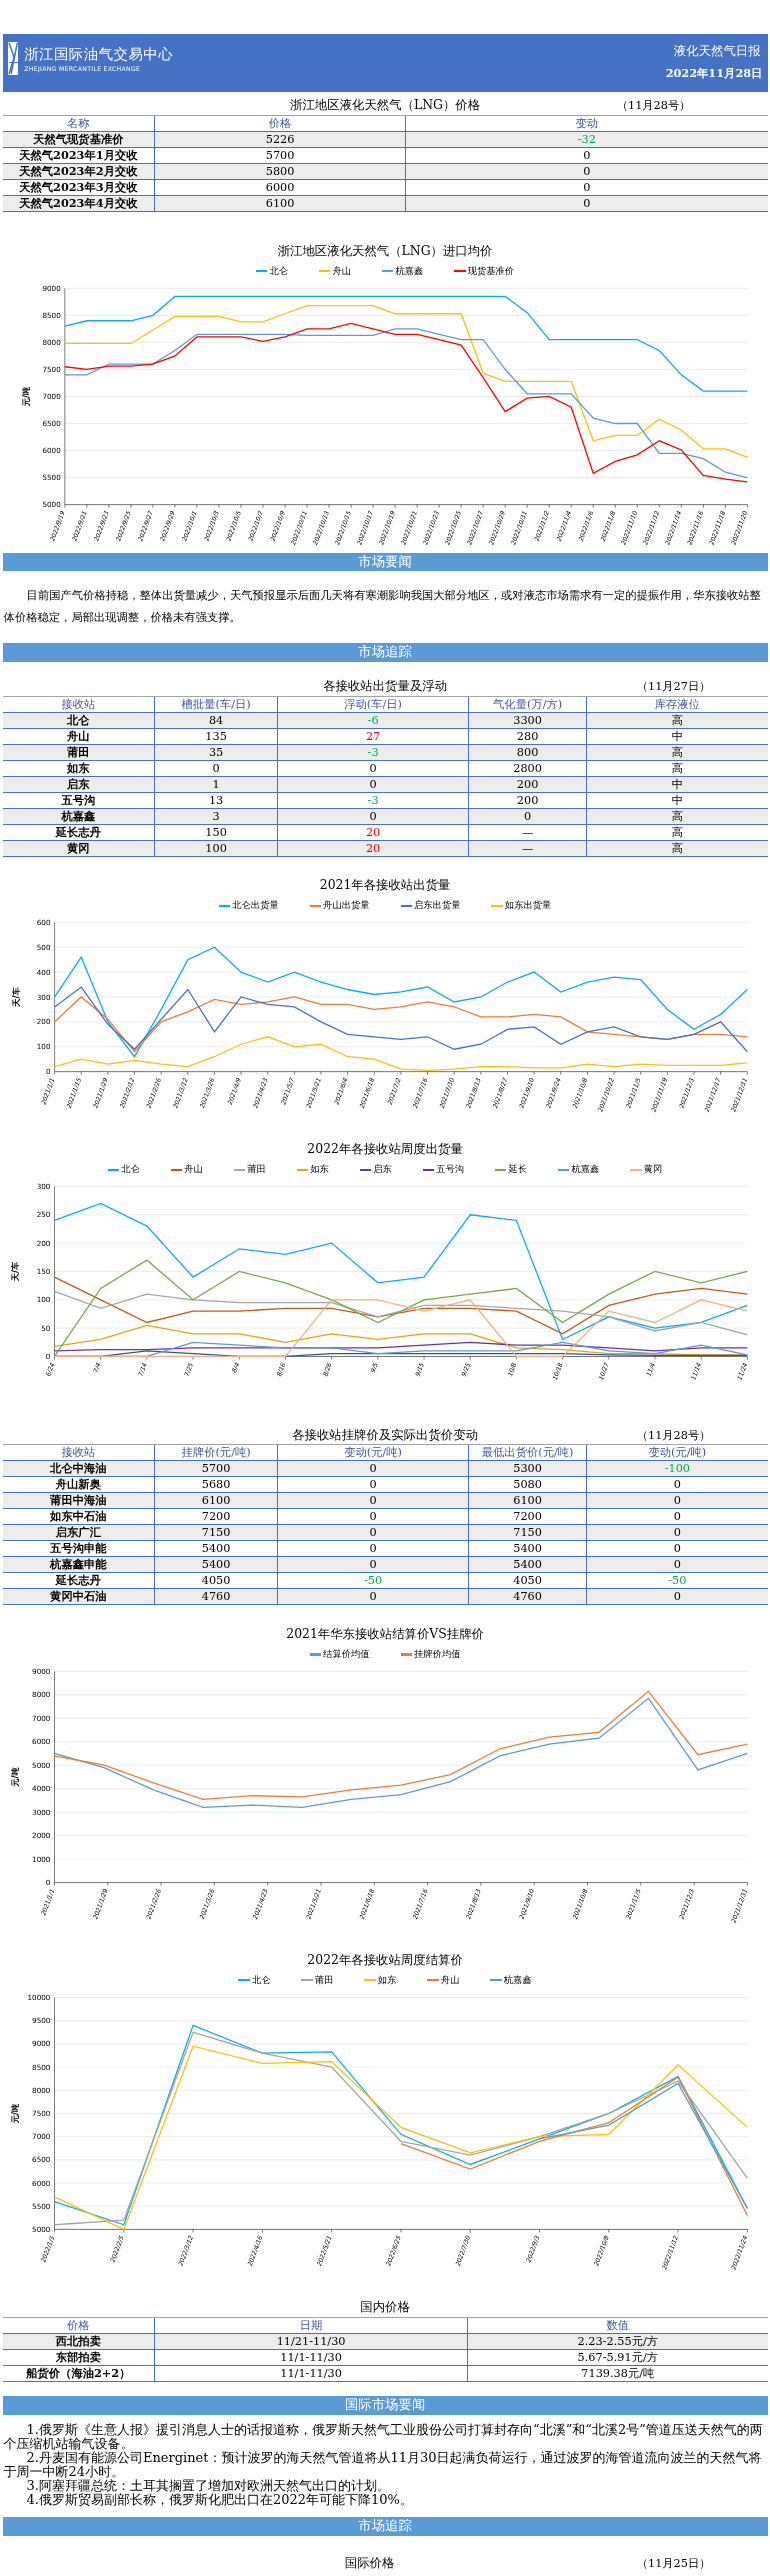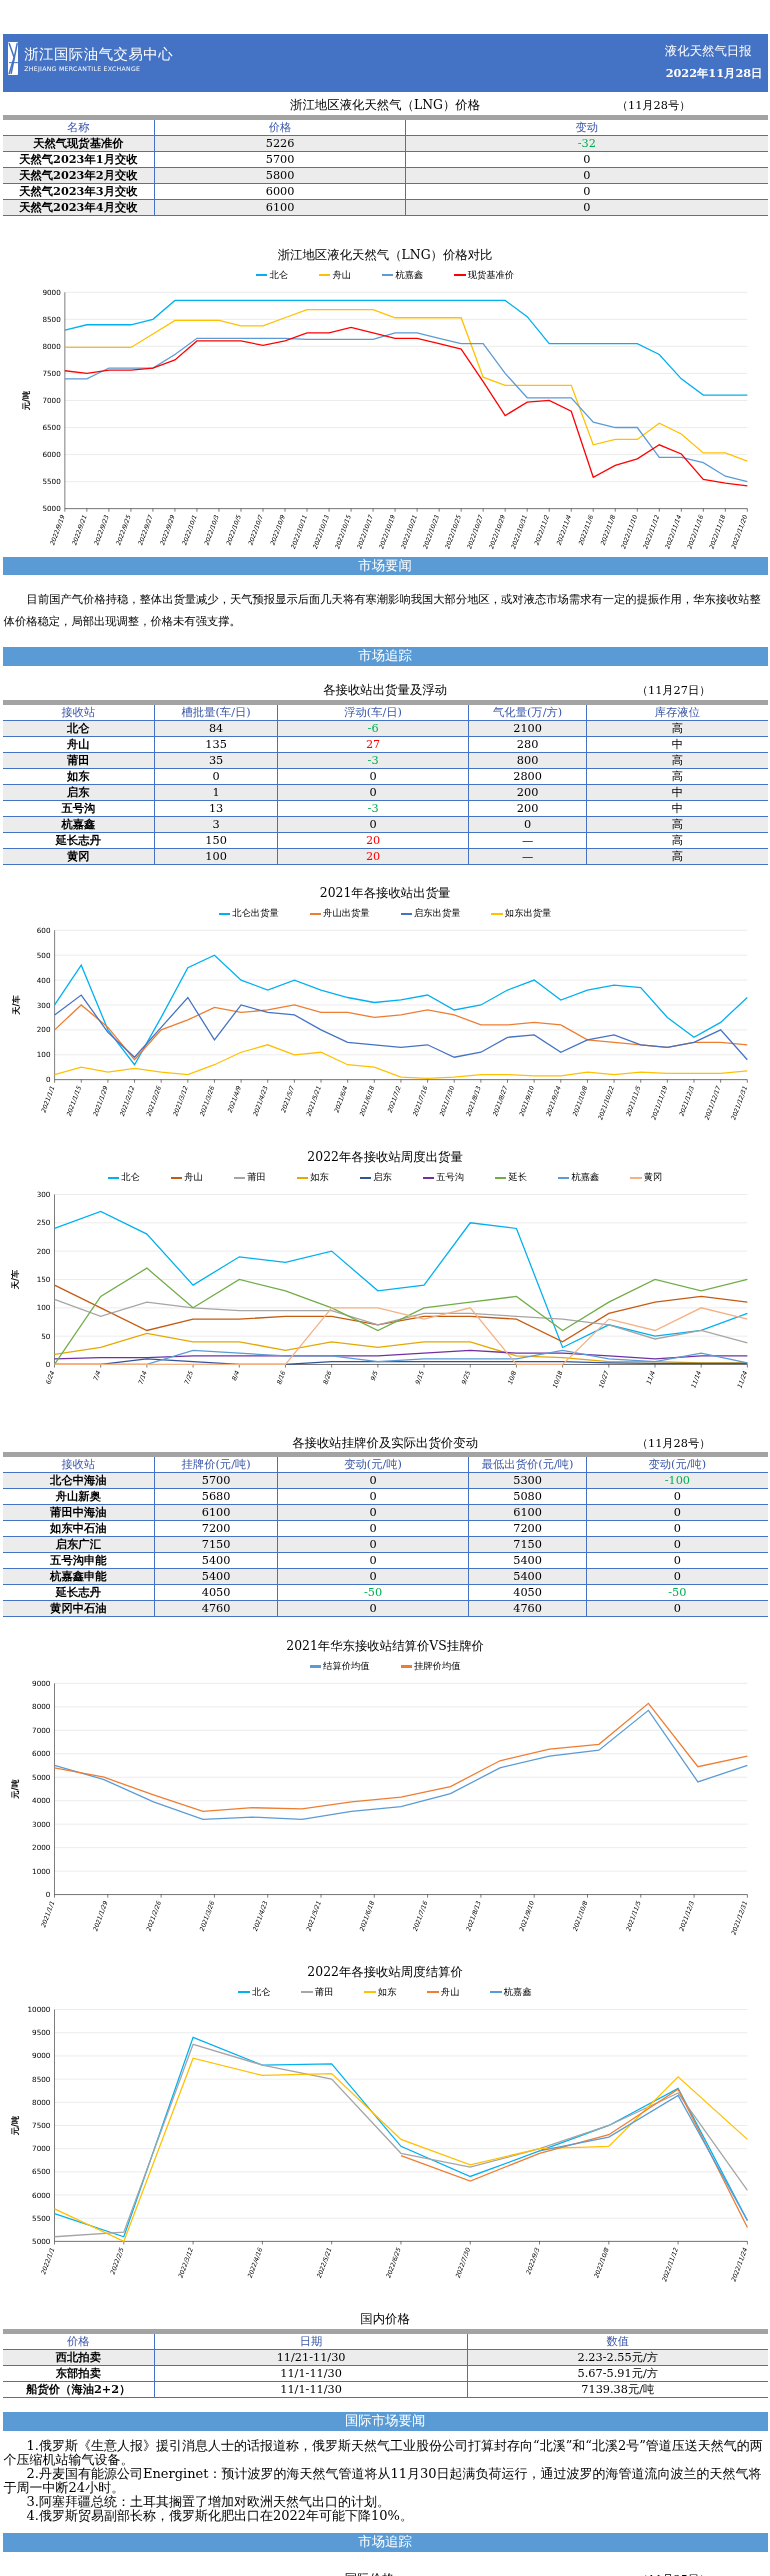--- a/index.html
+++ b/index.html
@@ -3,27 +3,27 @@
 <meta charset="utf-8">
 <style>
   * { box-sizing: border-box; margin: 0; padding: 0; }
   body { width: 770px; background: #fff; font-family: "DejaVu Serif", "Liberation Serif", serif; color: #000; position: relative; }
   .page { width: 760px; position: relative; margin-top: 34px; }
   .header { margin-top: 8.2px; margin-left: 2.6px; width: 765px; height: 58px; background: #4472c4; position: relative; color: #fff; }
   .logo { position: absolute; left: 5.2px; top: 8.2px; width: 10.3px; height: 33px; background: #fff; border-radius: 1px; }
   .logo svg { position: absolute; left: 0; top: 0; }
   .brand-cn { position: absolute; left: 21.6px; top: 11.3px; font-size: 14.4px; font-family: "DejaVu Sans", sans-serif; letter-spacing: 0.5px; }
   .brand-en { position: absolute; left: 21.6px; top: 31px; font-size: 6.2px; font-family: "DejaVu Sans", sans-serif; letter-spacing: 0.3px; }
-  .report-title { position: absolute; right: 16px; top: 9.3px; font-size: 12.4px; }
+  .report-title { position: absolute; right: 7px; top: 9.3px; font-size: 12.4px; }
   .report-date { position: absolute; right: 5.2px; top: 32px; font-size: 11.3px; font-weight: bold; text-align: center; }
   .tbl-title { position: relative; height: 18.5px; margin-left: 2.6px; width: 765px; }
   .tbl-title .t { position: absolute; left: 0; right: 0; text-align: center; font-size: 12.4px; top: 1px; }
   .tbl-title .d { position: absolute; right: 57px; top: 2.1px; font-size: 11.3px; }
   table.dt { width: 765px; margin-left: 2.6px; border-collapse: collapse; table-layout: fixed; }
-  table.dt th { color: #3a56a8; font-weight: normal; font-size: 11.3px; height: 14.4px; border-top: 5px solid #a3a3a3; border-bottom: 1px solid #4472c4; }
+  table.dt th { color: #3a56a8; font-weight: normal; font-size: 11.3px; height: 14.4px; border-top: 1px solid #a3a3a3; border-bottom: 1px solid #4472c4; }
   table.dt td { text-align: center; font-size: 11.3px; height: 15px; border-bottom: 1px solid #4472c4; }
   table.dt th + th, table.dt td + td { border-left: 0.5px solid #4472c4; }
   table.dt tr.shade td { background: #ececec; }
   table.dt td.name { font-weight: bold; }
   .neg { color: #00b050; }
   .pos { color: #ff0000; }
   .section-bar { margin-left: 2.6px; width: 765px; height: 18.5px; background: #5b9bd5; color: #fff; text-align: center; font-size: 13.4px; line-height: 18.5px; }
   .para { margin-left: 3.6px; width: 763px; font-size: 11.3px; line-height: 22px; text-indent: 23px; }
   .para2 { margin-left: 3.6px; width: 763px; font-size: 13px; line-height: 14px; text-indent: 23px; }
   .chart { margin-left: 2.6px; width: 765px; position: relative; }
@@ -93,21 +93,21 @@
         </tr>
         <tr class="shade">
           <td class="name">天然气2023年4月交收</td>
           <td>6100</td>
           <td>0</td>
         </tr>
       </tbody>
   </table>
 
   <div style="height:31px"></div>
-  <div class="chart"><div class="chart-title">浙江地区液化天然气（LNG）价格对比</div><div class="legend">
+  <div class="chart"><div class="chart-title">浙江地区液化天然气（LNG）进口均价</div><div class="legend">
         <span class="li">
           <span class="sw" style="background:#00b0f0"></span>
           <span>北仑</span>
         </span>
         <span class="li">
           <span class="sw" style="background:#ffc000"></span>
           <span>舟山</span>
         </span>
         <span class="li">
           <span class="sw" style="background:#5b9bd5"></span>
@@ -236,21 +236,21 @@
       <th>浮动(车/日)</th>
       <th>气化量(万/方)</th>
       <th>库存液位</th>
     </tr>
       </thead>
     <tbody>
         <tr class="shade">
           <td class="name">北仑</td>
           <td>84</td>
           <td class="neg">-6</td>
-          <td>2100</td>
+          <td>3300</td>
           <td>高</td>
         </tr>
         <tr>
           <td class="name">舟山</td>
           <td>135</td>
           <td class="pos">27</td>
           <td>280</td>
           <td>中</td>
         </tr>
         <tr class="shade">

